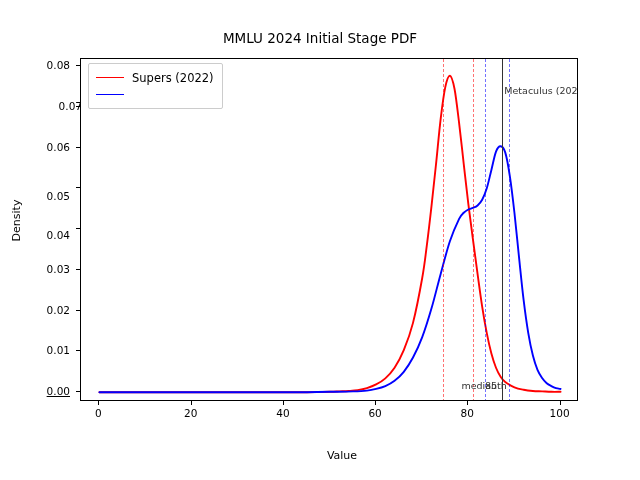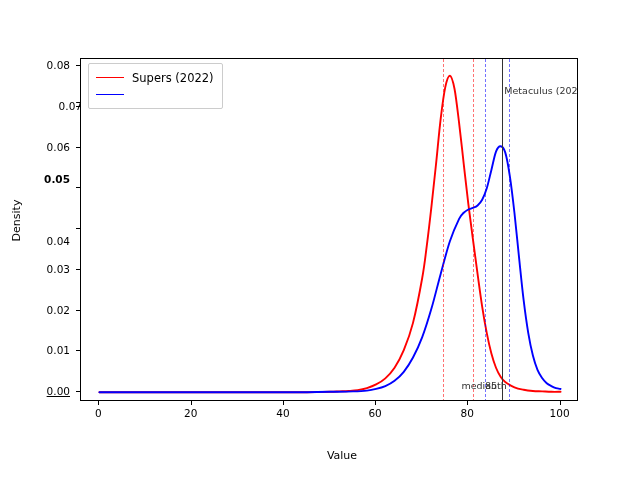--- a/index.html
+++ b/index.html
@@ -41,20 +41,21 @@
   .legend-row{display:flex;align-items:center;height:17px;text-align:center;}
   .legend-line{width:28px;height:0;border-top-width:1.8px;border-top-style:solid;
                margin-right:8px;}
   .legend-text{font-size:11.5px;color:#000;white-space:nowrap;}
 </style>
 </head>
 <body>
 
 <div id="figure">
 
+  <div id="title">MMLU 2024 Initial Stage PDF</div>
 
   <div id="axes">
     <svg id="plotsvg" width="498" height="343">
         <path d="M18.44,333.21C22.29,333.21 33.81,333.21 41.50,333.21C49.19,333.21 56.87,333.21 64.56,333.21C72.24,333.21 79.93,333.21 87.61,333.21C95.30,333.21 102.98,333.21 110.67,333.21C118.35,333.21 126.04,333.21 133.72,333.21C141.41,333.21 149.09,333.21 156.78,333.21C164.46,333.21 172.15,333.21 179.83,333.21C187.52,333.21 195.20,333.21 202.89,333.21C210.57,333.21 218.26,333.28 225.94,333.21C233.63,333.14 243.62,332.94 249.00,332.80C254.38,332.67 255.15,332.53 258.22,332.40C261.30,332.26 264.37,332.19 267.44,331.99C270.52,331.78 273.59,331.65 276.67,331.17C279.74,330.70 282.81,330.08 285.89,329.13C288.96,328.18 292.04,327.09 295.11,325.46C298.19,323.83 301.26,322.13 304.33,319.34C307.41,316.56 310.48,313.43 313.56,308.74C316.63,304.05 319.70,298.68 322.78,291.20C325.85,283.73 328.93,275.91 332.00,263.88C335.07,251.85 338.92,231.93 341.22,219.01C343.53,206.10 344.30,198.28 345.83,186.39C347.37,174.49 348.91,161.24 350.44,147.64C351.98,134.05 353.52,119.43 355.06,104.82C356.59,90.20 358.13,72.73 359.67,59.95C361.20,47.17 362.74,35.35 364.28,28.14C365.81,20.94 367.35,16.45 368.89,16.72C370.43,16.99 371.96,21.89 373.50,29.77C375.04,37.66 376.57,51.52 378.11,64.03C379.65,76.54 381.19,91.36 382.72,104.82C384.26,118.28 385.80,132.21 387.33,144.79C388.87,157.36 390.41,168.58 391.94,180.27C393.48,191.96 395.02,203.72 396.56,214.94C398.09,226.15 399.63,237.71 401.17,247.56C402.70,257.42 404.24,266.26 405.78,274.07C407.31,281.89 408.85,288.69 410.39,294.47C411.93,300.24 413.46,304.87 415.00,308.74C416.54,312.62 418.07,315.33 419.61,317.71C421.15,320.09 421.92,321.25 424.22,323.02C426.53,324.78 430.37,327.03 433.44,328.32C436.52,329.61 439.59,330.15 442.67,330.76C445.74,331.38 448.81,331.72 451.89,331.99C454.96,332.26 458.04,332.26 461.11,332.40C464.19,332.53 467.26,332.74 470.33,332.80C473.41,332.87 478.02,332.80 479.56,332.80" fill="none" stroke="#ff0000" stroke-width="1.9" stroke-linecap="round"></path>
         <path d="M18.44,333.21C22.29,333.21 33.81,333.21 41.50,333.21C49.19,333.21 56.87,333.21 64.56,333.21C72.24,333.21 79.93,333.21 87.61,333.21C95.30,333.21 102.98,333.21 110.67,333.21C118.35,333.21 126.04,333.21 133.72,333.21C141.41,333.21 149.09,333.21 156.78,333.21C164.46,333.21 172.15,333.21 179.83,333.21C187.52,333.21 195.20,333.21 202.89,333.21C210.57,333.21 218.26,333.28 225.94,333.21C233.63,333.14 241.31,332.94 249.00,332.80C256.69,332.67 265.91,332.60 272.06,332.40C278.20,332.19 282.05,331.99 285.89,331.58C289.73,331.17 292.04,330.70 295.11,329.95C298.19,329.20 301.26,328.45 304.33,327.09C307.41,325.73 310.48,324.17 313.56,321.79C316.63,319.41 319.70,316.69 322.78,312.82C325.85,308.94 328.93,304.32 332.00,298.54C335.07,292.77 338.15,286.31 341.22,278.15C344.30,270.00 347.37,260.14 350.44,249.60C353.52,239.07 356.59,226.15 359.67,214.94C362.74,203.72 365.81,191.48 368.89,182.31C371.96,173.13 375.81,164.63 378.11,159.88C380.42,155.12 381.19,155.32 382.72,153.76C384.26,152.20 385.80,151.31 387.33,150.50C388.87,149.68 390.41,149.54 391.94,148.86C393.48,148.18 395.02,147.78 396.56,146.42C398.09,145.06 399.63,143.56 401.17,140.71C402.70,137.85 404.24,134.25 405.78,129.29C407.31,124.33 408.85,117.05 410.39,110.93C411.93,104.82 413.46,96.52 415.00,92.58C416.54,88.64 418.07,87.14 419.61,87.28C421.15,87.42 422.69,88.43 424.22,93.40C425.76,98.36 427.30,106.99 428.83,117.05C430.37,127.11 431.91,140.16 433.44,153.76C434.98,167.35 436.52,184.01 438.06,198.62C439.59,213.24 441.13,228.87 442.67,241.45C444.20,254.02 445.74,264.90 447.28,274.07C448.81,283.25 450.35,290.39 451.89,296.51C453.43,302.62 454.96,307.04 456.50,310.78C458.04,314.52 459.57,316.69 461.11,318.94C462.65,321.18 464.19,322.88 465.72,324.24C467.26,325.60 468.80,326.28 470.33,327.09C471.87,327.91 473.41,328.66 474.94,329.13C476.48,329.61 478.79,329.81 479.56,329.95" fill="none" stroke="#0000ff" stroke-width="1.9" stroke-linecap="round"></path>
       </svg>
     <div id="vlines-layer">
         <div class="vline dashed" style="left: 362px; border-left-color: rgb(255, 0, 0); opacity: 0.55;"></div>
         <div class="vline dashed" style="left: 391.9px; border-left-color: rgb(255, 0, 0); opacity: 0.55;"></div>
         <div class="vline dashed" style="left: 403.5px; border-left-color: rgb(0, 0, 255); opacity: 0.55;"></div>
@@ -85,23 +86,23 @@
   <div id="yticks-layer">
       <div class="ytick" style="top: 391.2px;"></div>
       <div class="yticklabel" style="top: 391.2px; text-decoration: underline;">0.00</div>
       <div class="ytick" style="top: 350.4px;"></div>
       <div class="yticklabel" style="top: 350.4px;">0.01</div>
       <div class="ytick" style="top: 309.6px;"></div>
       <div class="yticklabel" style="top: 309.6px;">0.02</div>
       <div class="ytick" style="top: 268.9px;"></div>
       <div class="yticklabel" style="top: 268.9px;">0.03</div>
       <div class="ytick" style="top: 228.1px;"></div>
-      <div class="yticklabel" style="top: 241px;">0.04</div>
+      <div class="yticklabel" style="top: 235px;">0.04</div>
       <div class="ytick" style="top: 187.3px;"></div>
-      <div class="yticklabel" style="top: 179px; font-weight: bold;">0.05</div>
+      <div class="yticklabel" style="top: 196px;">0.05</div>
       <div class="ytick" style="top: 146.5px;"></div>
       <div class="yticklabel" style="top: 146.5px;">0.06</div>
       <div class="ytick" style="top: 105.7px;"></div>
       <div class="yticklabel" style="top: 105.7px; margin-left: 12px;">0.07</div>
       <div class="ytick" style="top: 64.9px;"></div>
       <div class="yticklabel" style="top: 64.9px;">0.08</div>
     </div>
 
   <div id="xlabel">Value</div>
   <div id="ylabel">Density</div>

